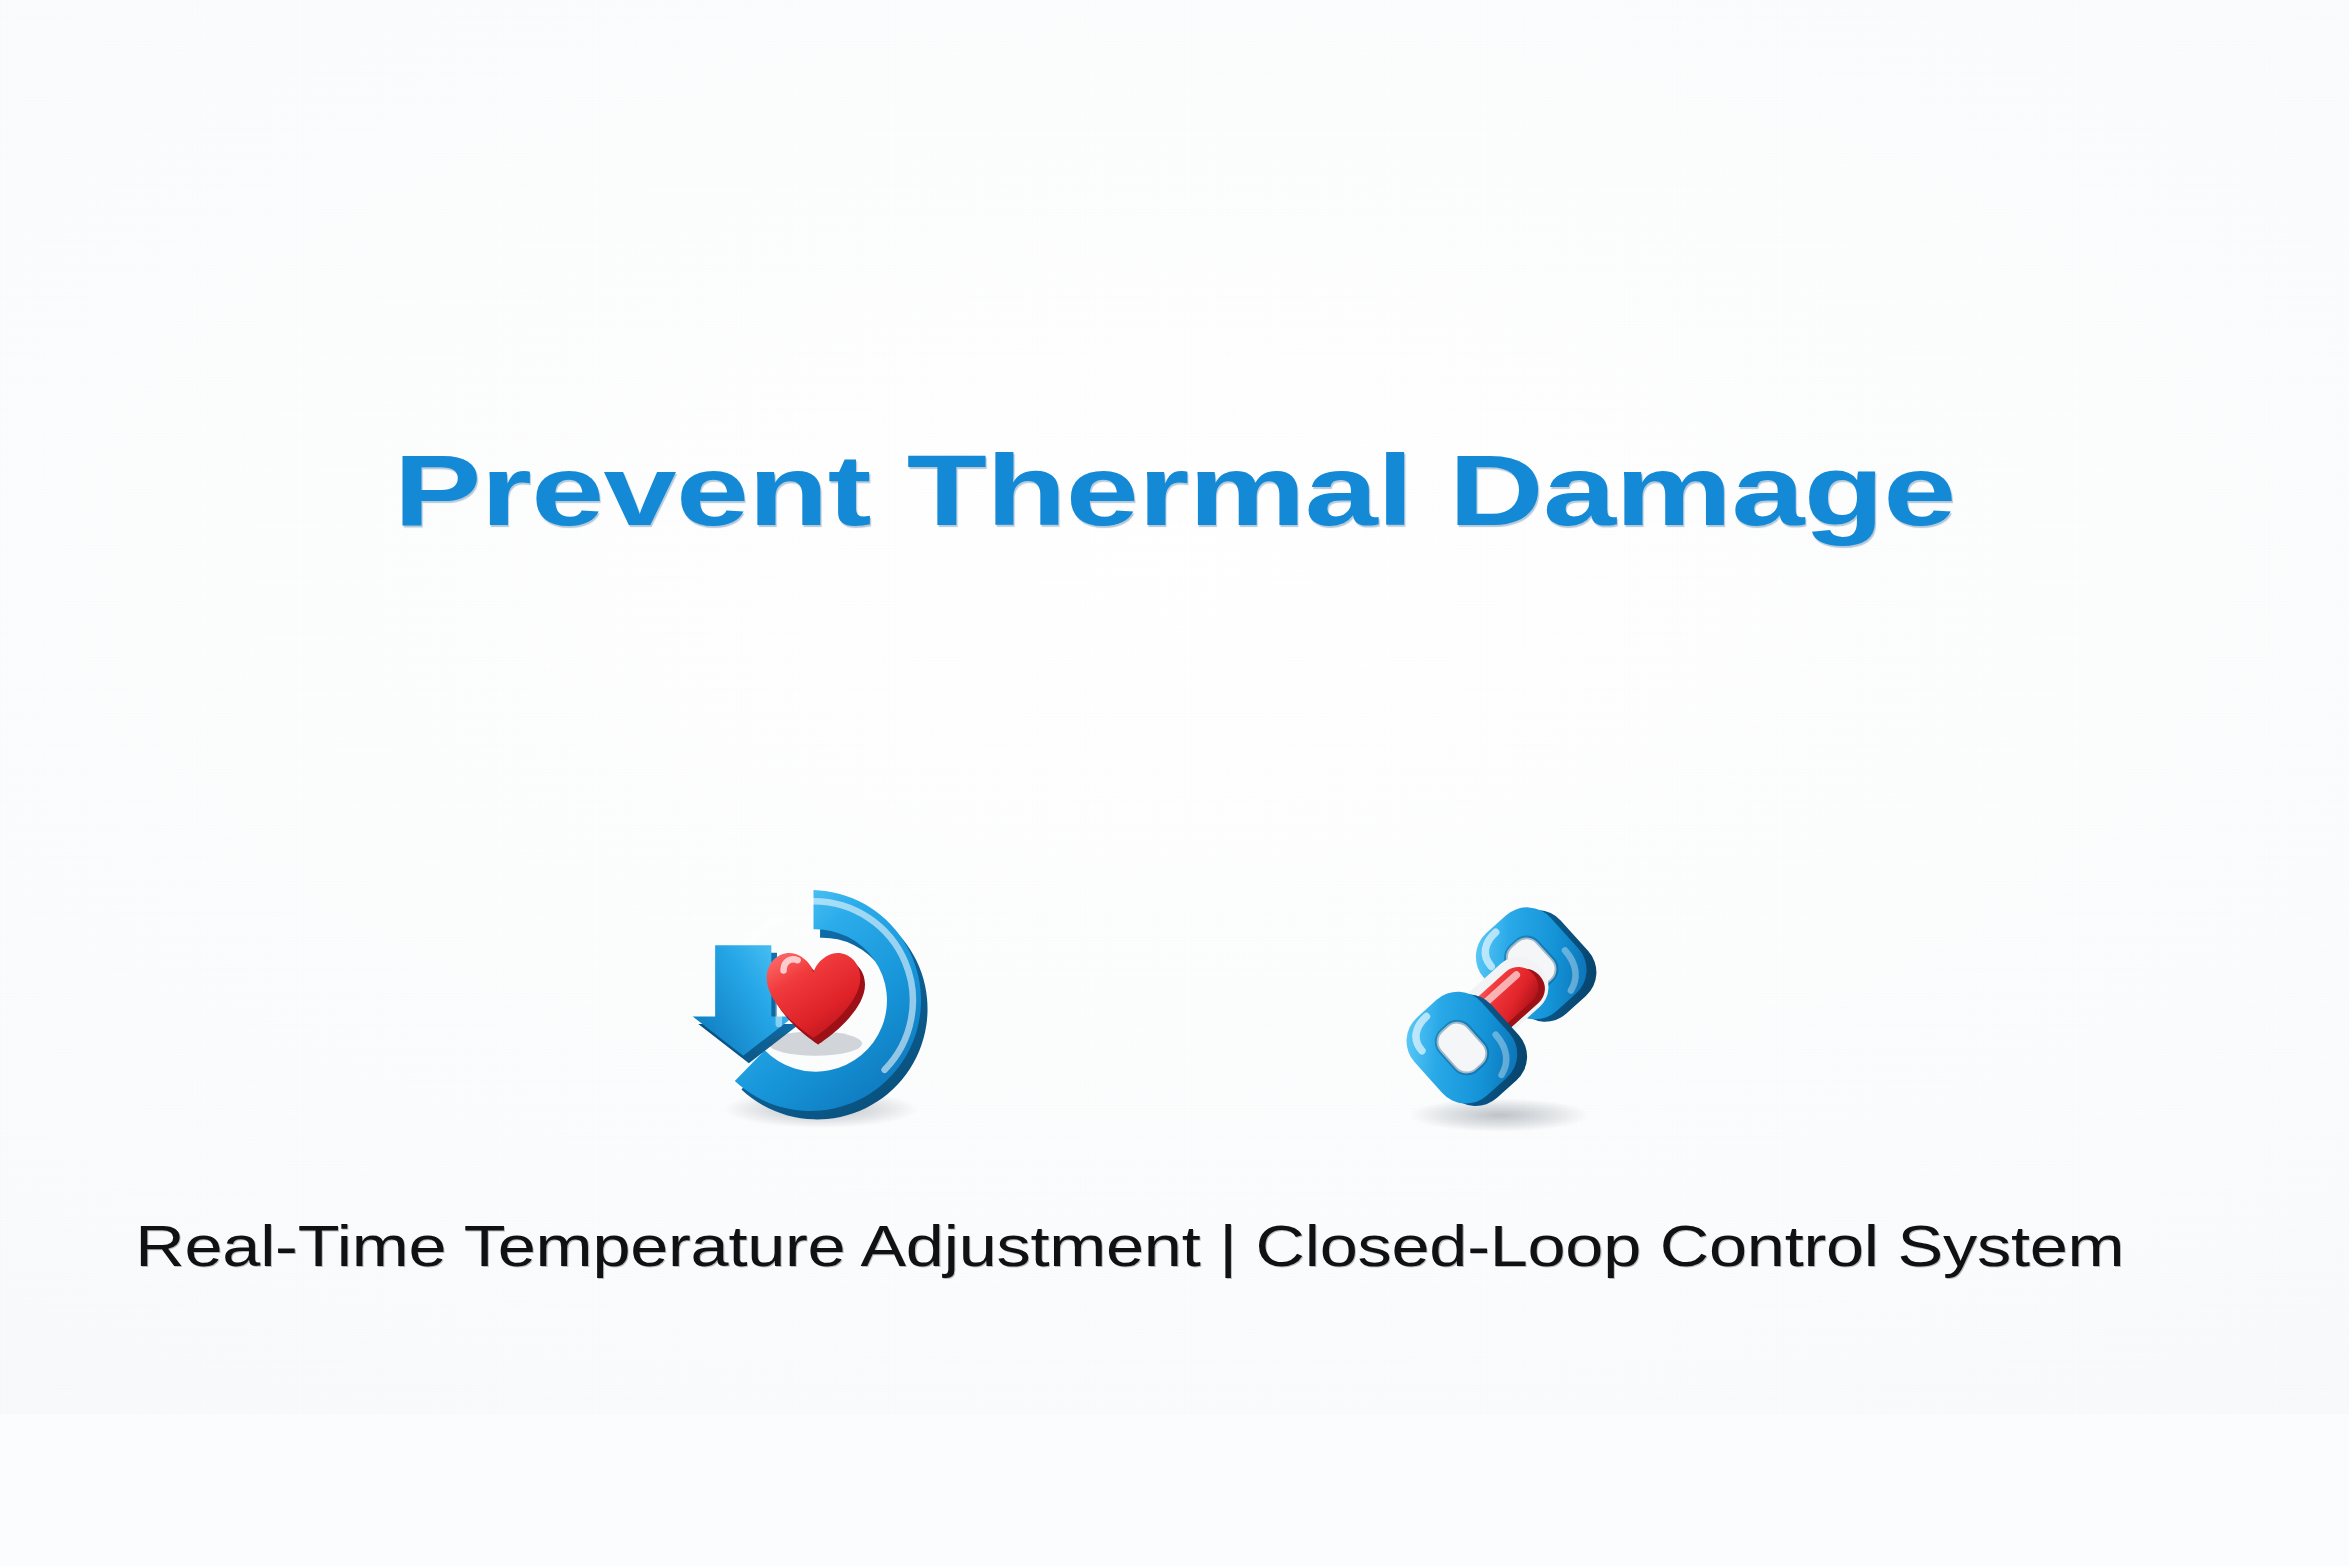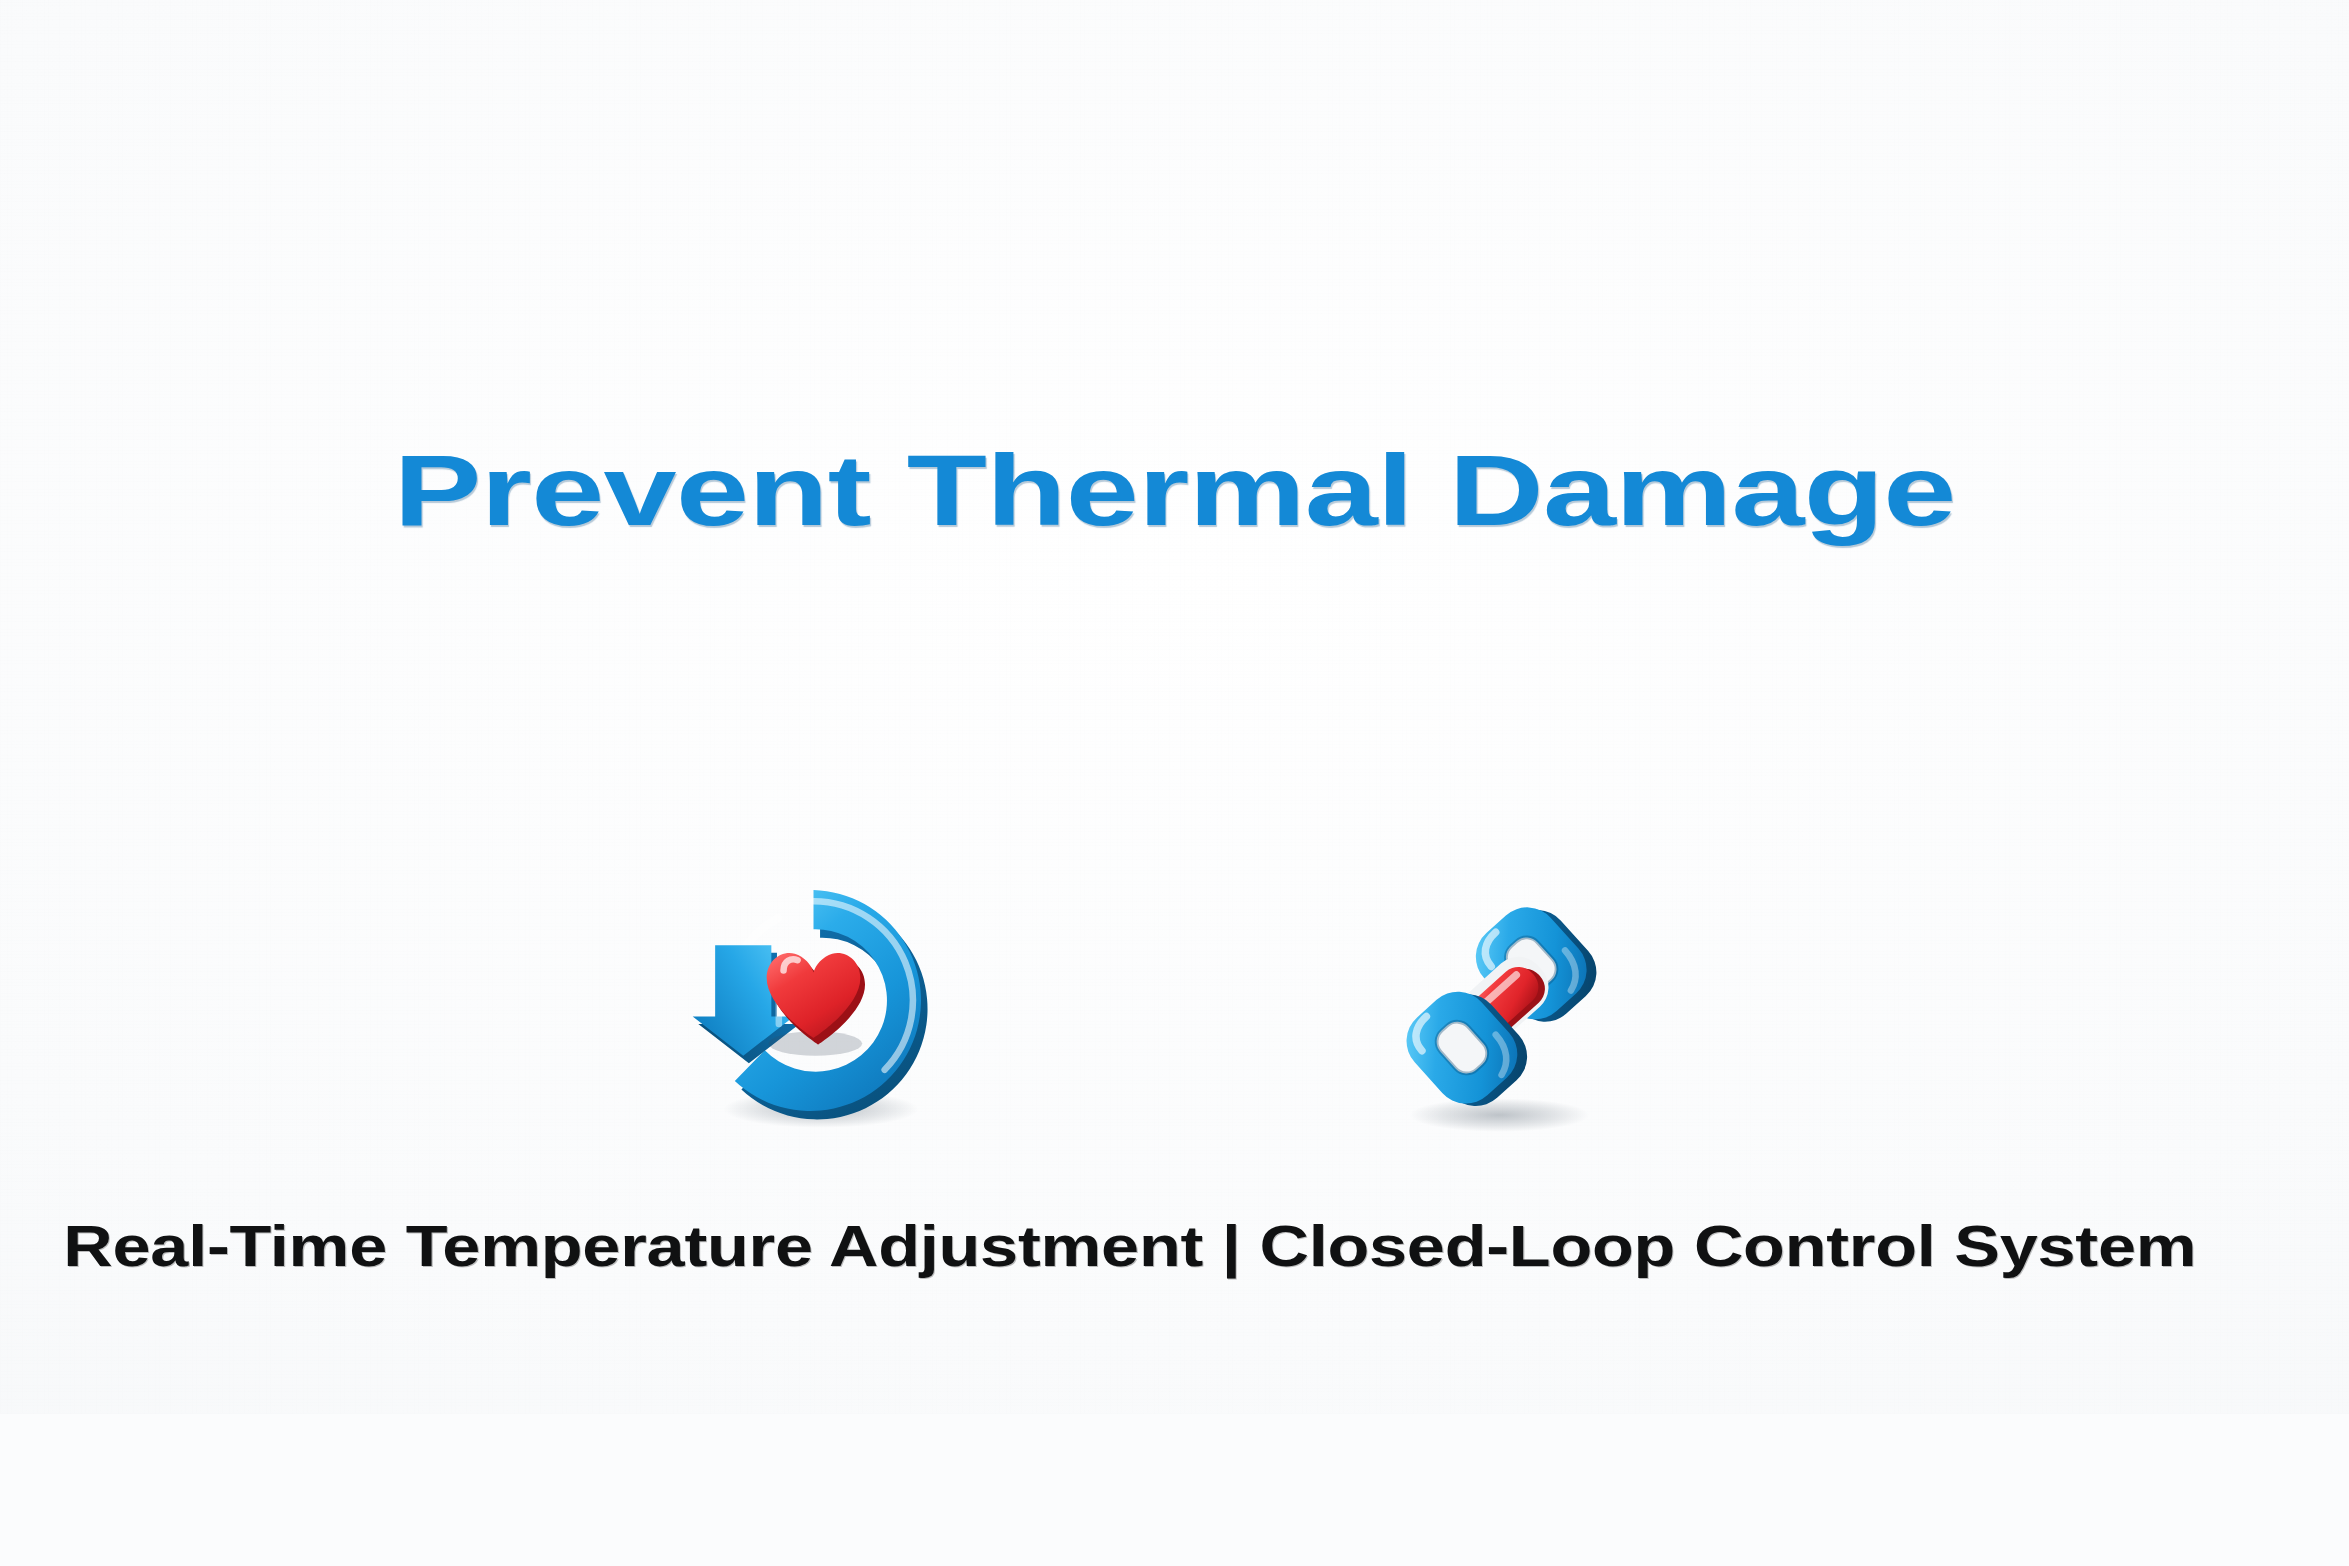--- a/index.html
+++ b/index.html
@@ -72,21 +72,21 @@
 
   
   .caption {
     position: absolute;
     top: 1216px;
     left: 0;
     right: 0;
     text-align: center;
     color: #101112;
     font-family: "Liberation Sans Narrow", "Liberation Sans", sans-serif;
-    font-weight: bold;
+    font-weight: normal;
     font-size: 58px;
     line-height: 60px;
     white-space: nowrap;
     letter-spacing: -0.2px;
     text-shadow: 0.9px 0.9px 0px rgba(0,0,0,0.25);
     padding-right: 90px;
   }
   .caption .ln {
     display: inline-block;
     transform: scaleX(1.18);

